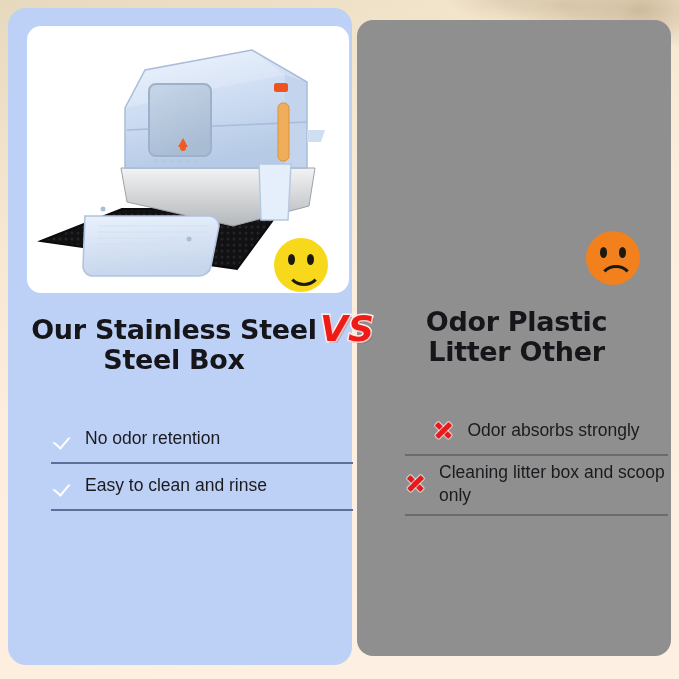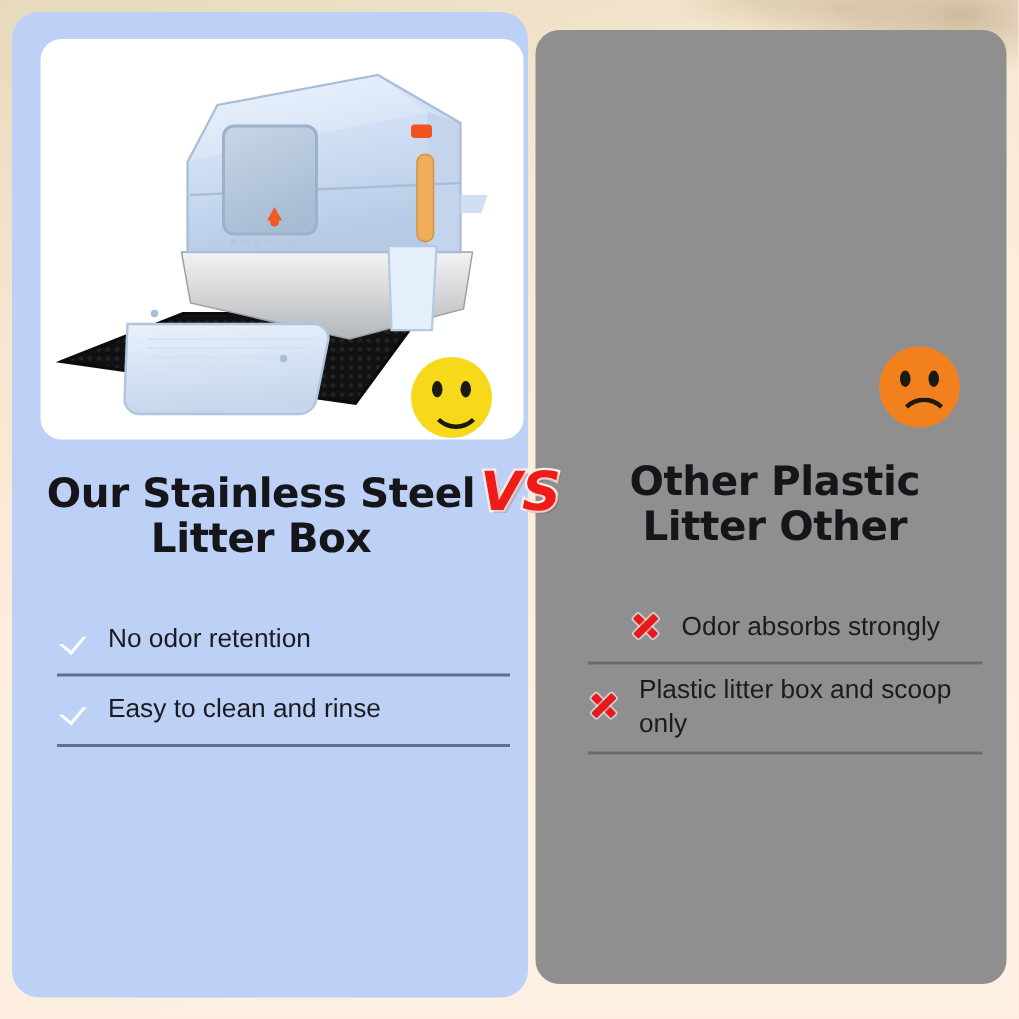--- a/index.html
+++ b/index.html
@@ -150,21 +150,21 @@
     text-shadow:
       0 0 2px #fff,
       2px 2px 0 rgba(120,0,0,0.18);
     z-index: 5;
   }
 
   
   .feature-list {
     position: absolute;
     list-style: none;
-    margin: 4px;
+    margin: 17px;
     padding: 0;
   }
   #list-left {
     left: 26px;
     top: 392px;
     width: 302px;
   }
   #list-right {
     left: 388px;
     top: 392px;
@@ -319,21 +319,21 @@
     </div>
 
     <div class="mood" id="mood-happy">
       <span class="eye l"></span>
       <span class="eye r"></span>
       <span class="mouth"></span>
     </div>
 
     <div class="heading" id="heading-left">
       <div>Our Stainless Steel</div>
-      <div>Litter Box</div>
+      <div>Steel Box</div>
     </div>
 
     <ul class="feature-list" id="list-left">
       <li class="feature-item">
         <span class="icon-mark"><span class="icon-check"></span></span>
         <span class="feature-text">No odor retention</span>
       </li>
       <li class="feature-item">
         <span class="icon-mark"><span class="icon-check"></span></span>
         <span class="feature-text">Easy to clean and rinse</span>
@@ -343,31 +343,31 @@
 
   <div class="panel" id="panel-right">
 
     <div class="mood" id="mood-sad" style="left:229px; top:211px;">
       <span class="eye l"></span>
       <span class="eye r"></span>
       <span class="mouth"></span>
     </div>
 
     <div class="heading" style="left:17px; top:287px; width:285px;">
-      <div>Other Plastic</div>
+      <div>Odor Plastic</div>
       <div>Litter Other</div>
     </div>
 
     <ul class="feature-list" id="list-right" style="left:31px; top:372px; width:263px;">
       <li class="feature-item">
         <span class="icon-mark"><span class="icon-x"></span></span>
         <span class="feature-text">Odor absorbs strongly</span>
       </li>
       <li class="feature-item">
         <span class="icon-mark"><span class="icon-x"></span></span>
-        <span class="feature-text">Plastic litter box and scoop only</span>
+        <span class="feature-text">Cleaning litter box and scoop only</span>
       </li>
     </ul>
   </div>
 
   <div id="vs-badge">VS</div>
 
 </div>
 
 </body></html>

